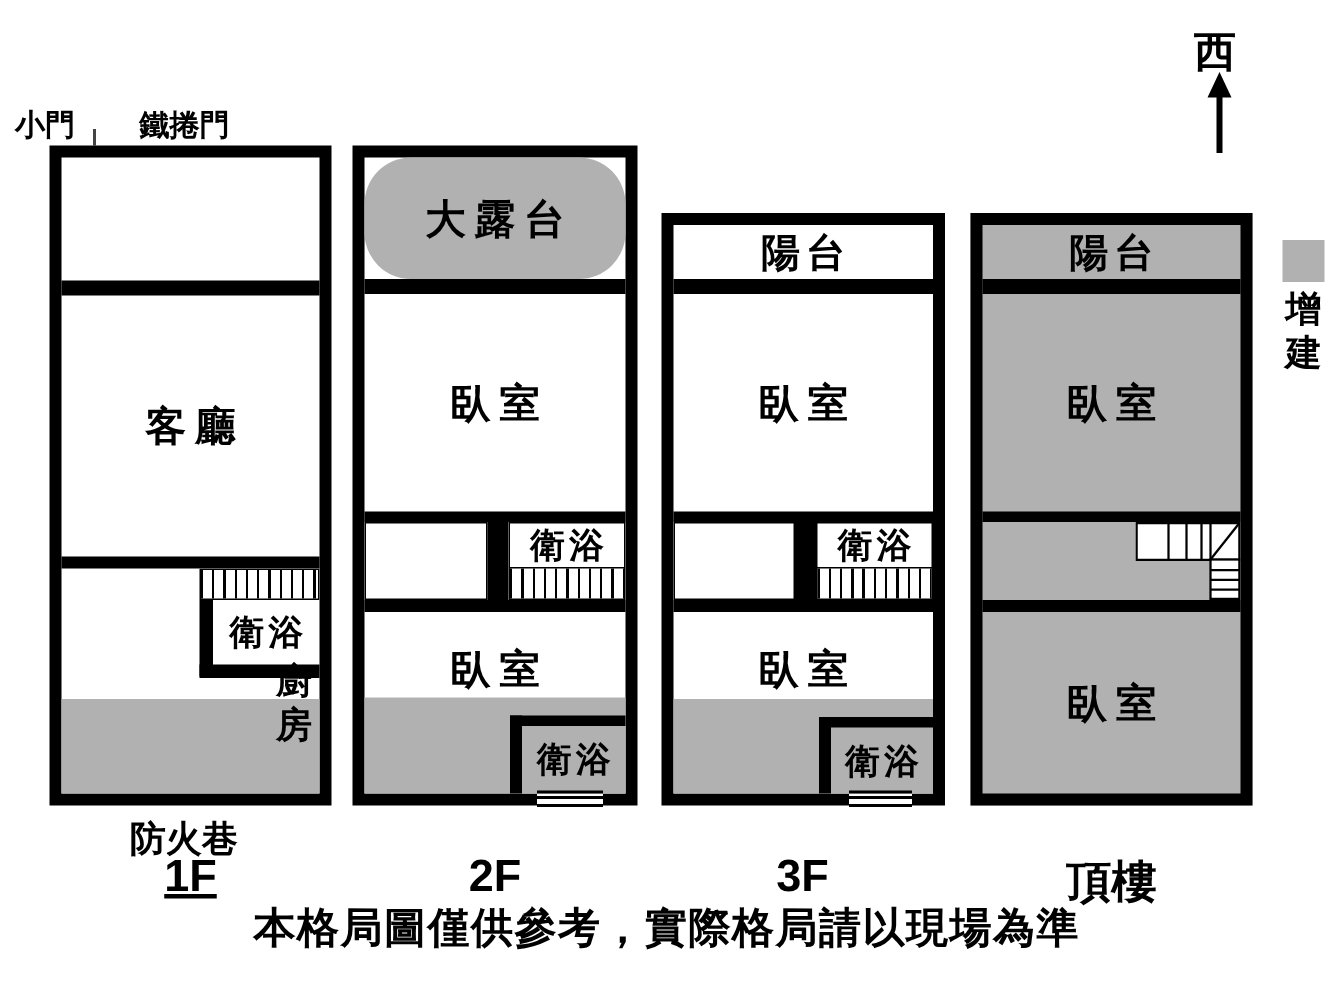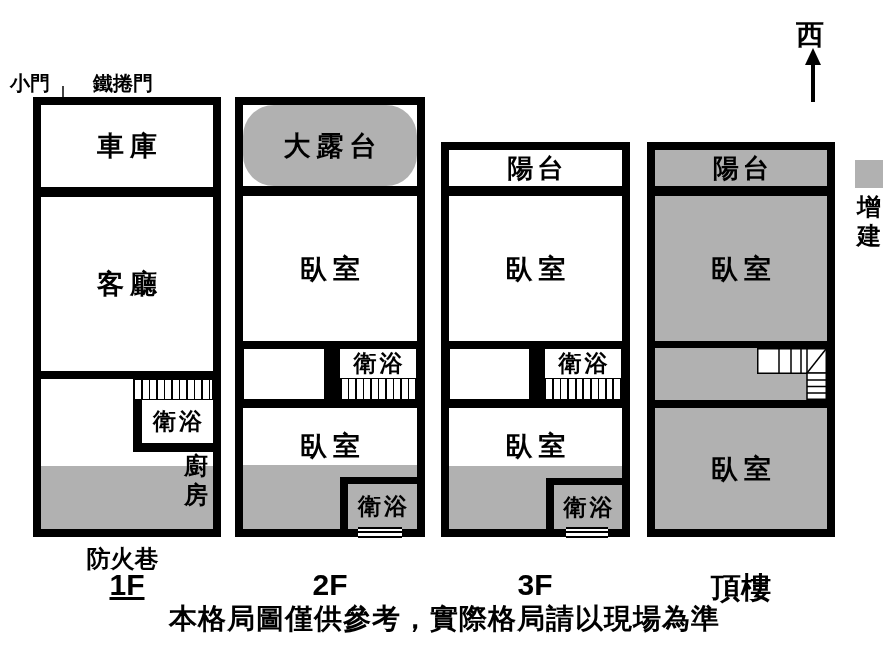--- a/index.html
+++ b/index.html
@@ -50,36 +50,33 @@
   <div class="compass-label" style="left:796px;top:16px;">西</div>
   <svg style="position:absolute;left:801px;top:48px;" width="24" height="56" viewBox="0 0 24 56">
     <polygon points="12,0 4,17 20,17" fill="#000"></polygon>
     <line x1="12" y1="10" x2="12" y2="54" stroke="#000" stroke-width="4"></line>
   </svg>
 
   <div class="legend-swatch" style="left:855px;top:160px;"></div>
   <div class="legend-label v-label" style="left:854px;top:192px;">增建</div>
 
   <div class="unit" style="left:33px;top:97px;width:188px;height:440px;">
-    <div class="room" style="left:0;top:0;width:172px;height:82px;">
-      <span class="room-label">車庫</span>
-    </div>
     <div class="wall" style="left:0;top:82px;width:172px;height:10px;"></div>
     <div class="room" style="left:0;top:92px;width:172px;height:174px;">
       <span class="room-label">客廳</span>
     </div>
     <div class="wall" style="left:0;top:266px;width:172px;height:8px;"></div>
     <div class="stairs-v" style="left:92px;top:274px;width:80px;height:21px;"></div>
     <div class="wall" style="left:92px;top:295px;width:9px;height:51px;"></div>
     <div class="wall" style="left:92px;top:338px;width:80px;height:9px;"></div>
     <div class="room" style="left:101px;top:295px;width:71px;height:43px;">
       <span class="room-label sm">衛浴</span>
     </div>
     <div class="gray" style="left:0;top:361px;width:172px;height:63px;"></div>
-    <div class="v-label" style="position:absolute;left:140px;top:346px;width:30px;">廚房</div>
+    <div class="v-label" style="position:absolute;left:140px;top:335px;width:30px;">廚房</div>
   </div>
 
   <div class="unit" style="left:235px;top:97px;width:190px;height:440px;">
     <div class="room gray" style="left:0;top:0;width:174px;height:81px;border-radius:31px;">
       <span class="room-label">大露台</span>
     </div>
     <div class="wall" style="left:0;top:81px;width:174px;height:10px;"></div>
     <div class="room" style="left:0;top:91px;width:174px;height:145px;">
       <span class="room-label">臥室</span>
     </div>

